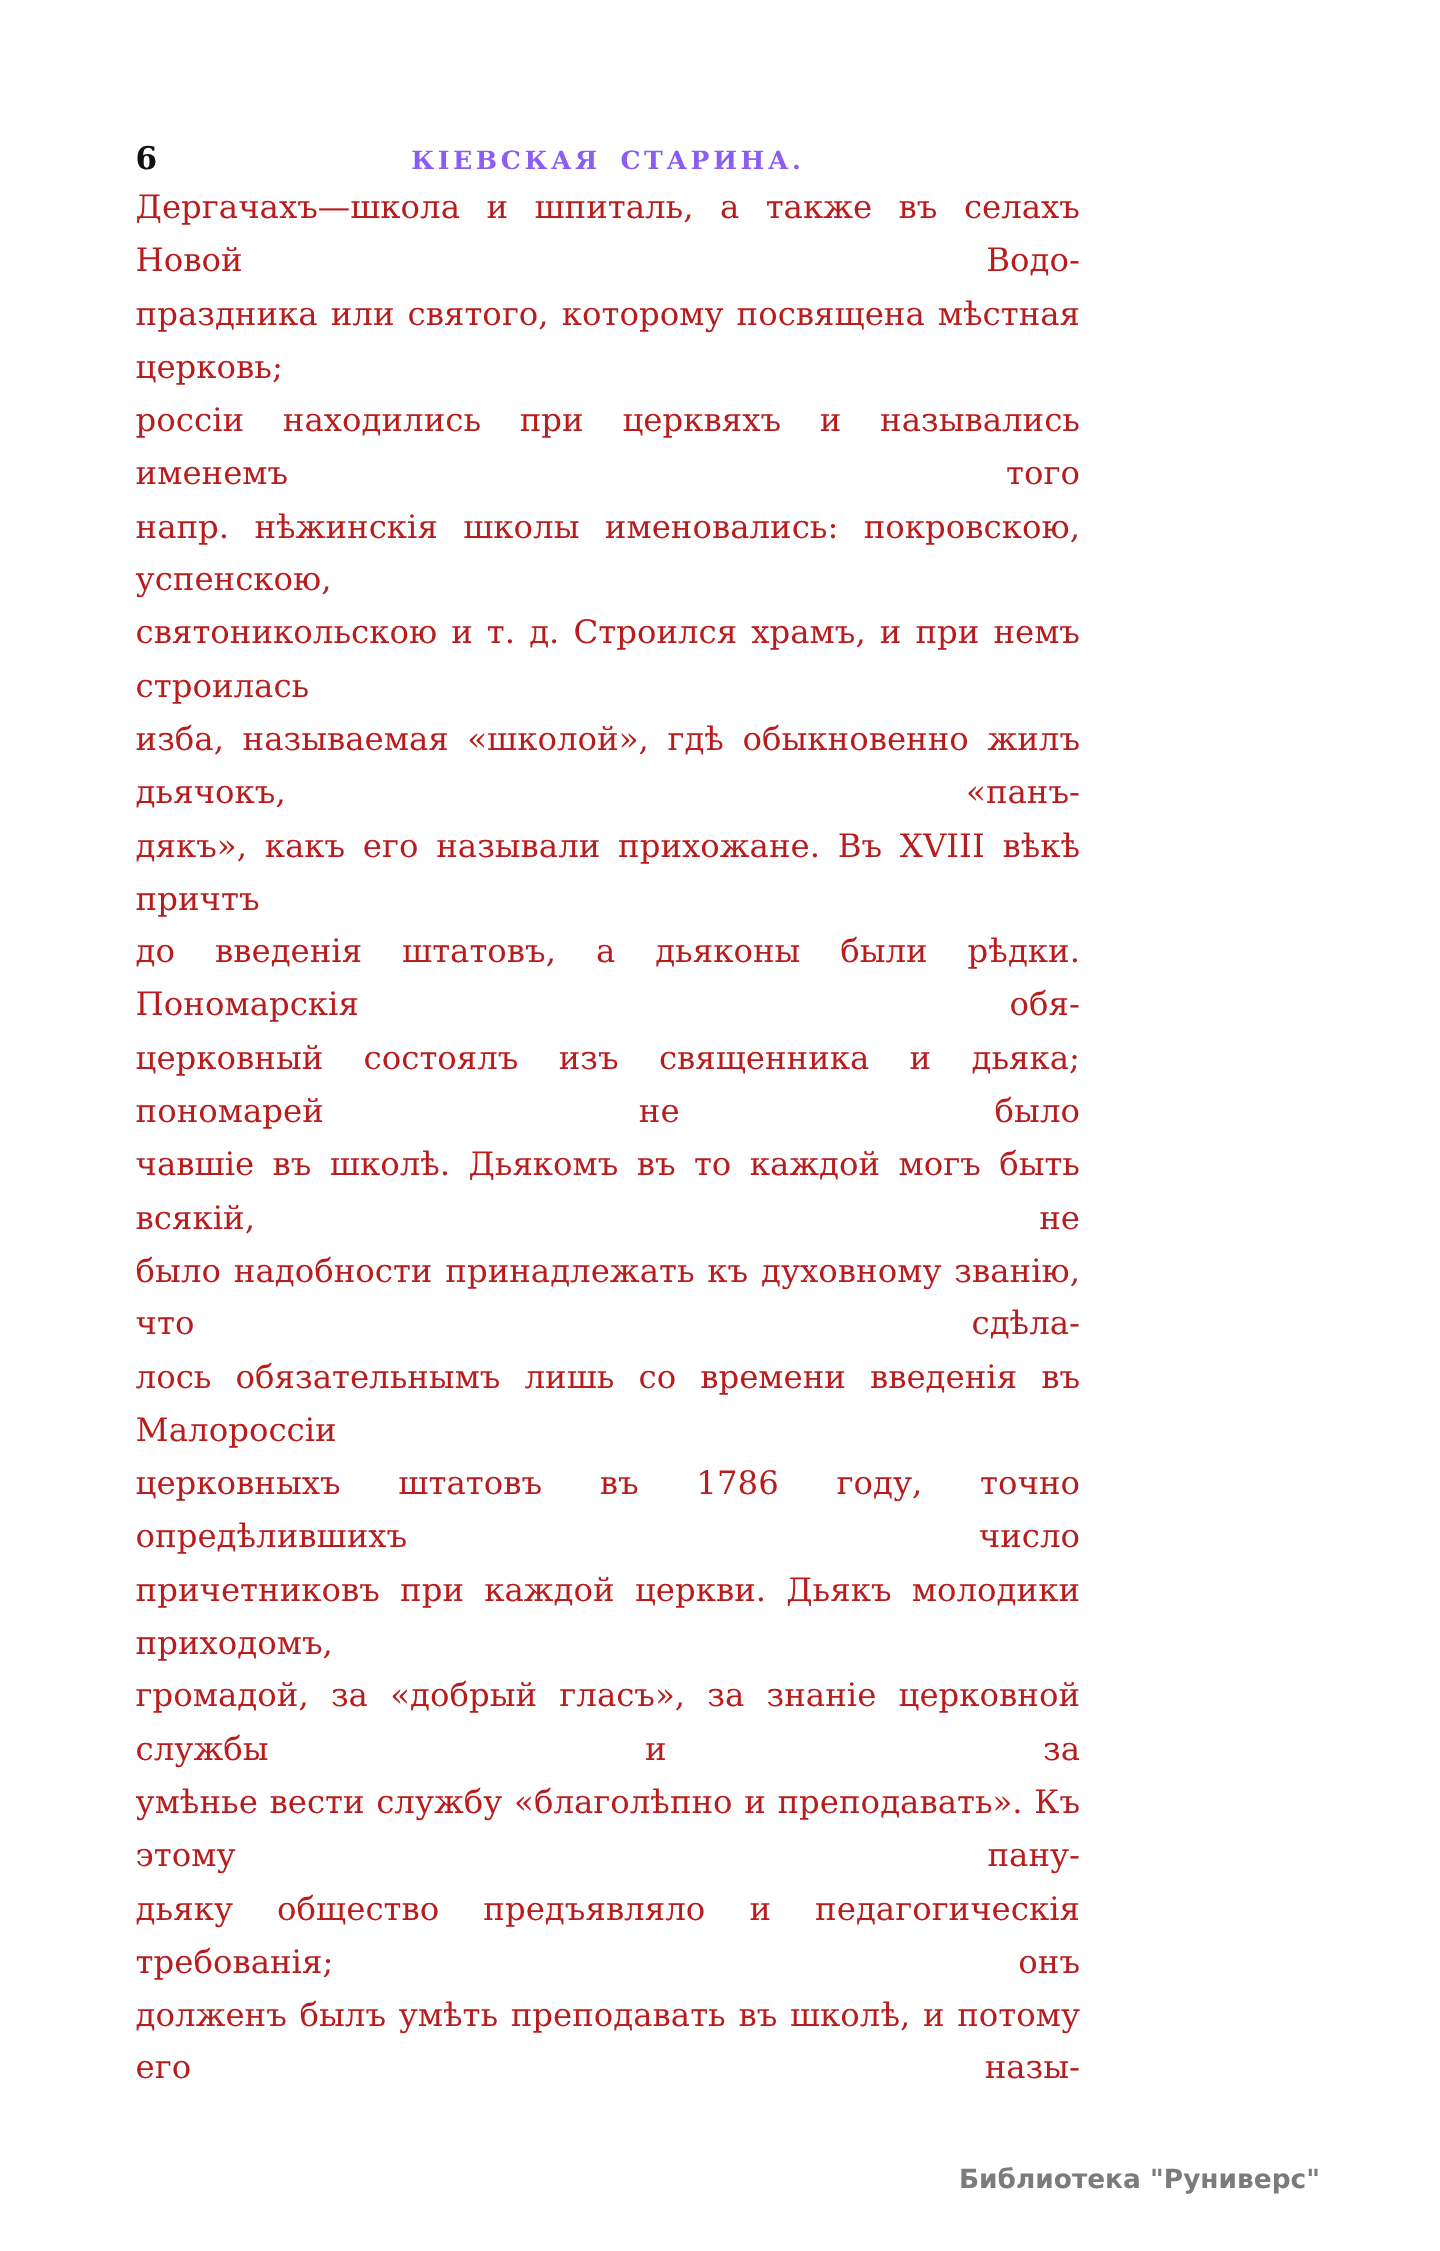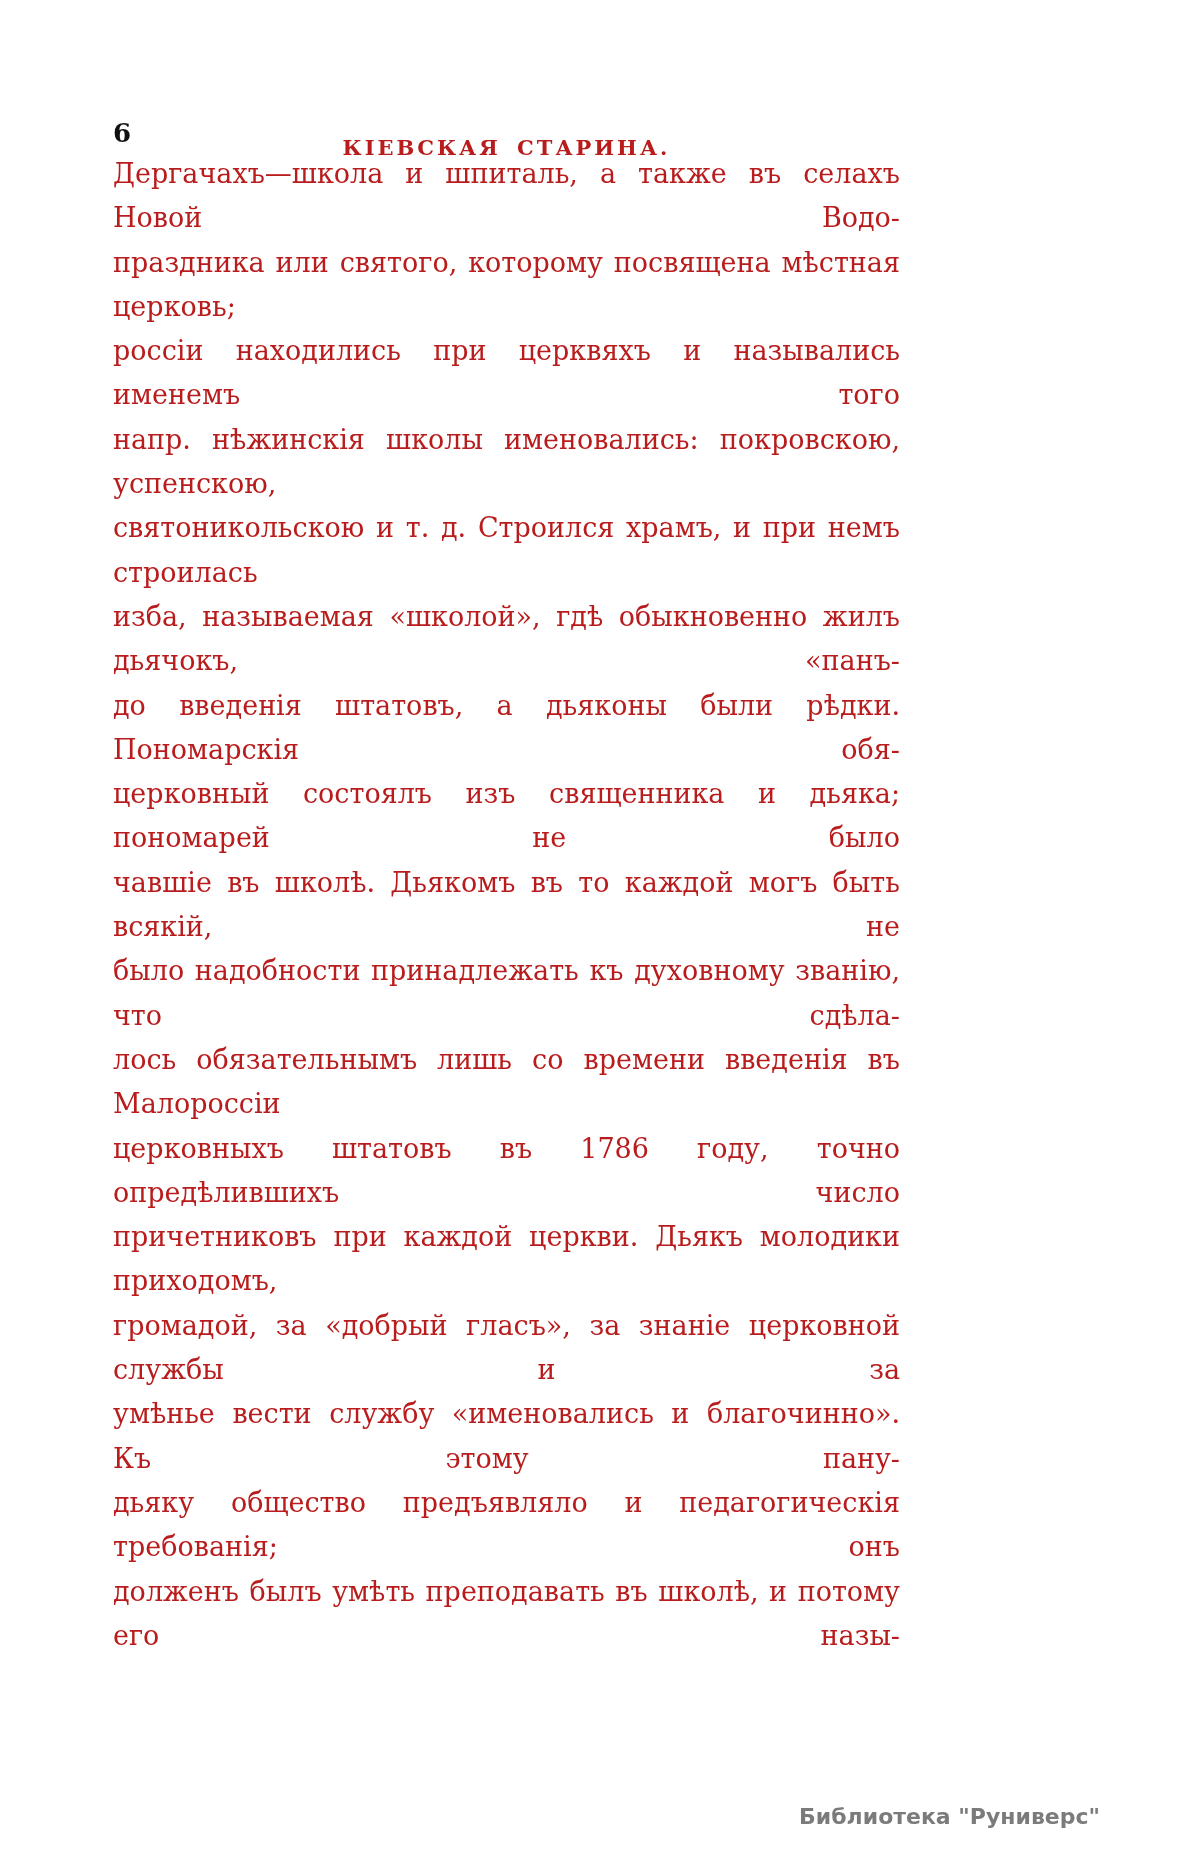--- a/index.html
+++ b/index.html
@@ -28,27 +28,27 @@
     left: 0;
     top: 0;
     font-size: 26px;
     font-weight: bold;
     color: #111111;
   }
   .running-title {
     position: absolute;
     left: 0;
     right: 0;
-    top: 17px;
+    top: 3px;
     text-align: center;
     font-size: 21px;
     font-weight: 600;
     letter-spacing: 3px;
     word-spacing: 6px;
-    color: #b91c1c;
+    color: #8b5cf6;
   }
   .body-text {
     position: absolute;
     left: 113px;
     top: 152px;
     width: 787px;
   }
   .line {
     font-size: 27px;
     line-height: 44.3px;
@@ -77,28 +77,29 @@
     <span class="running-title">КІЕВСКАЯ СТАРИНА.</span>
   </div>
 
   <div class="body-text">
       <div class="line">Дергачахъ—школа и шпиталь, а также въ селахъ Новой Водо-</div>
       <div class="line">праздника или святого, которому посвящена мѣстная церковь;</div>
       <div class="line">россіи находились при церквяхъ и назывались именемъ того</div>
       <div class="line">напр. нѣжинскія школы именовались: покровскою, успенскою,</div>
       <div class="line">святоникольскою и т. д. Строился храмъ, и при немъ строилась</div>
       <div class="line">изба, называемая «школой», гдѣ обыкновенно жилъ дьячокъ, «панъ-</div>
+      <div class="line">дякъ», какъ его называли прихожане. Въ XVIII вѣкѣ причтъ</div>
       <div class="line">до введенія штатовъ, а дьяконы были рѣдки. Пономарскія обя-</div>
       <div class="line">церковный состоялъ изъ священника и дьяка; пономарей не было</div>
       <div class="line">чавшіе въ школѣ. Дьякомъ въ то каждой могъ быть всякій, не</div>
       <div class="line">было надобности принадлежать къ духовному званію, что сдѣла-</div>
       <div class="line">лось обязательнымъ лишь со времени введенія въ Малороссіи</div>
       <div class="line">церковныхъ штатовъ въ 1786 году, точно опредѣлившихъ число</div>
       <div class="line">причетниковъ при каждой церкви. Дьякъ молодики приходомъ,</div>
       <div class="line">громадой, за «добрый гласъ», за знаніе церковной службы и за</div>
-      <div class="line">умѣнье вести службу «именовались и благочинно». Къ этому пану-</div>
+      <div class="line">умѣнье вести службу «благолѣпно и преподавать». Къ этому пану-</div>
       <div class="line">дьяку общество предъявляло и педагогическія требованія; онъ</div>
       <div class="line">долженъ былъ умѣть преподавать въ школѣ, и потому его назы-</div>
     </div>
 
   <div class="watermark">Библиотека "Руниверс"</div>
 
 </div>
 
 </body></html>

